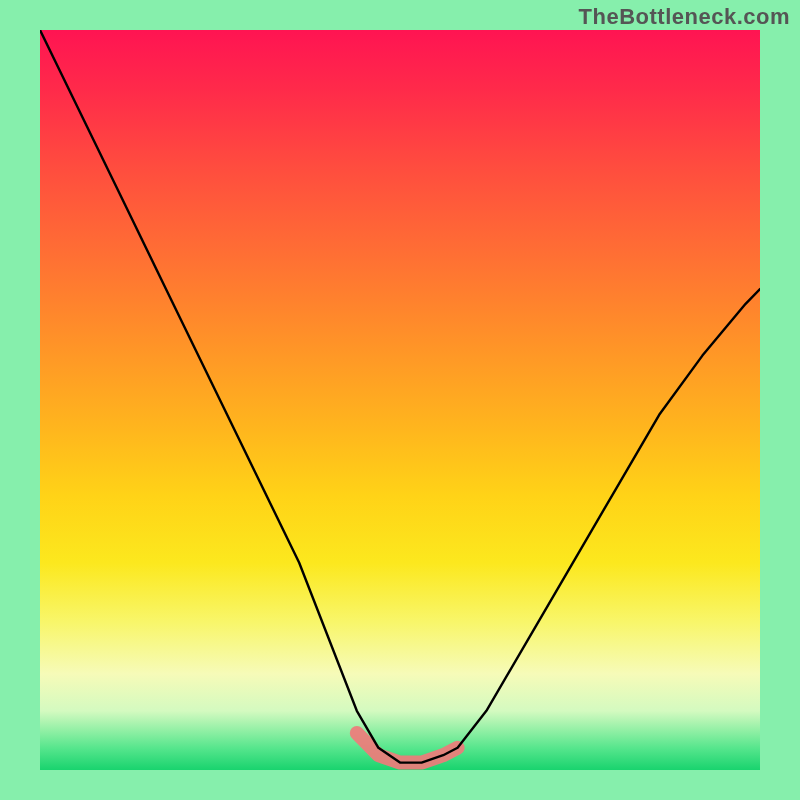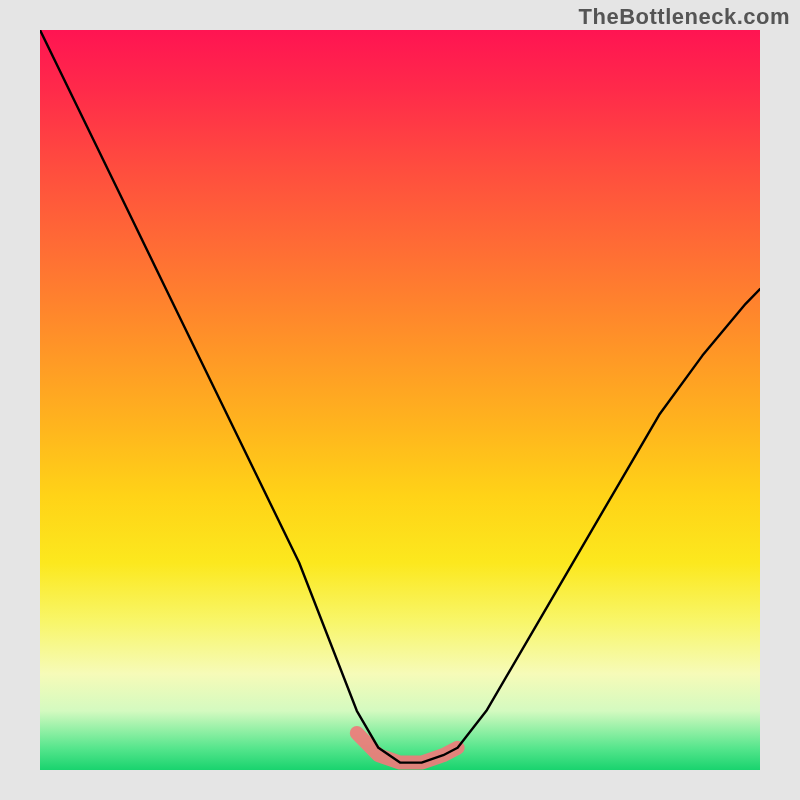--- a/index.html
+++ b/index.html
@@ -8,21 +8,21 @@
     width: 800px;
     height: 800px;
     background: #000;
     font-family: Arial, Helvetica, sans-serif;
     overflow: hidden;
   }
   .frame {
     position: relative;
     width: 800px;
     height: 800px;
-    background: #e5e5e5;
+    background: #86efac;
   }
   .watermark {
     position: absolute;
     top: 4px;
     right: 10px;
     color: #555;
     font-size: 22px;
     font-weight: 600;
     letter-spacing: 0.5px;
     z-index: 5;

